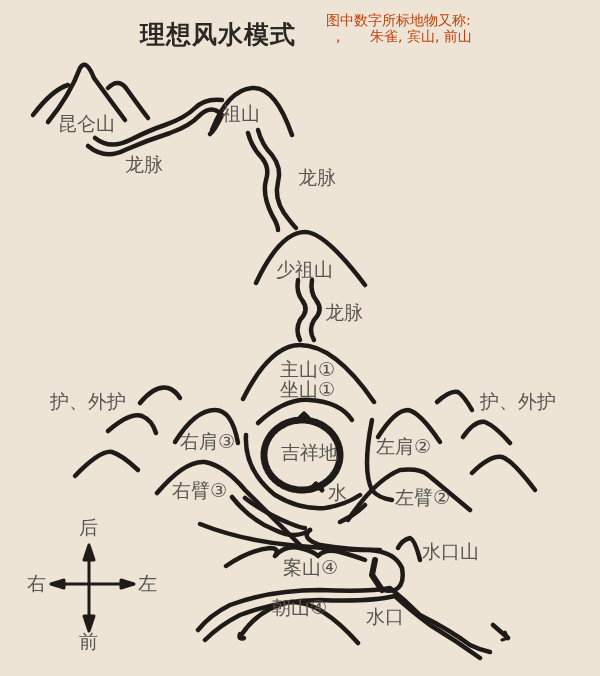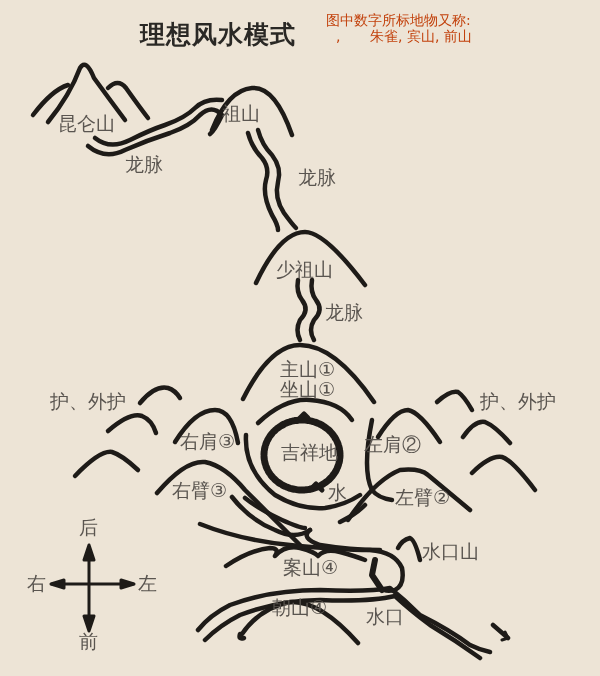--- a/index.html
+++ b/index.html
@@ -134,21 +134,21 @@
   <span class="lbl" style="left:125px;top:155px;">龙脉</span>
   <span class="lbl" style="left:222px;top:104px;">祖山</span>
   <span class="lbl" style="left:298px;top:168px;">龙脉</span>
   <span class="lbl" style="left:276px;top:260px;">少祖山</span>
   <span class="lbl" style="left:325px;top:303px;">龙脉</span>
   <span class="lbl" style="left:280px;top:360px;">主山①</span>
   <span class="lbl" style="left:280px;top:380px;">坐山①</span>
   <span class="lbl" style="left:50px;top:392px;">护、外护</span>
   <span class="lbl" style="left:480px;top:392px;">护、外护</span>
   <span class="lbl" style="left:180px;top:432px;">右肩③</span>
-  <span class="lbl" style="left:364px;top:437px;font-family:Liberation Mono, monospace;">左肩②</span>
+  <span class="lbl" style="left:376px;top:437px;">左肩②</span>
   <span class="lbl" style="left:281px;top:443px;text-align:center;">吉祥地</span>
   <span class="lbl" style="left:328px;top:483px;">水</span>
   <span class="lbl" style="left:172px;top:481px;">右臂③</span>
   <span class="lbl" style="left:395px;top:488px;">左臂②</span>
   <span class="lbl" style="left:283px;top:558px;">案山④</span>
   <span class="lbl" style="left:422px;top:542px;">水口山</span>
   <span class="lbl" style="left:366px;top:607px;">水口</span>
   <span class="lbl" style="left:272px;top:598px;">朝山④</span>
 
   <span class="lbl" style="left:79px;top:518px;">后</span>

